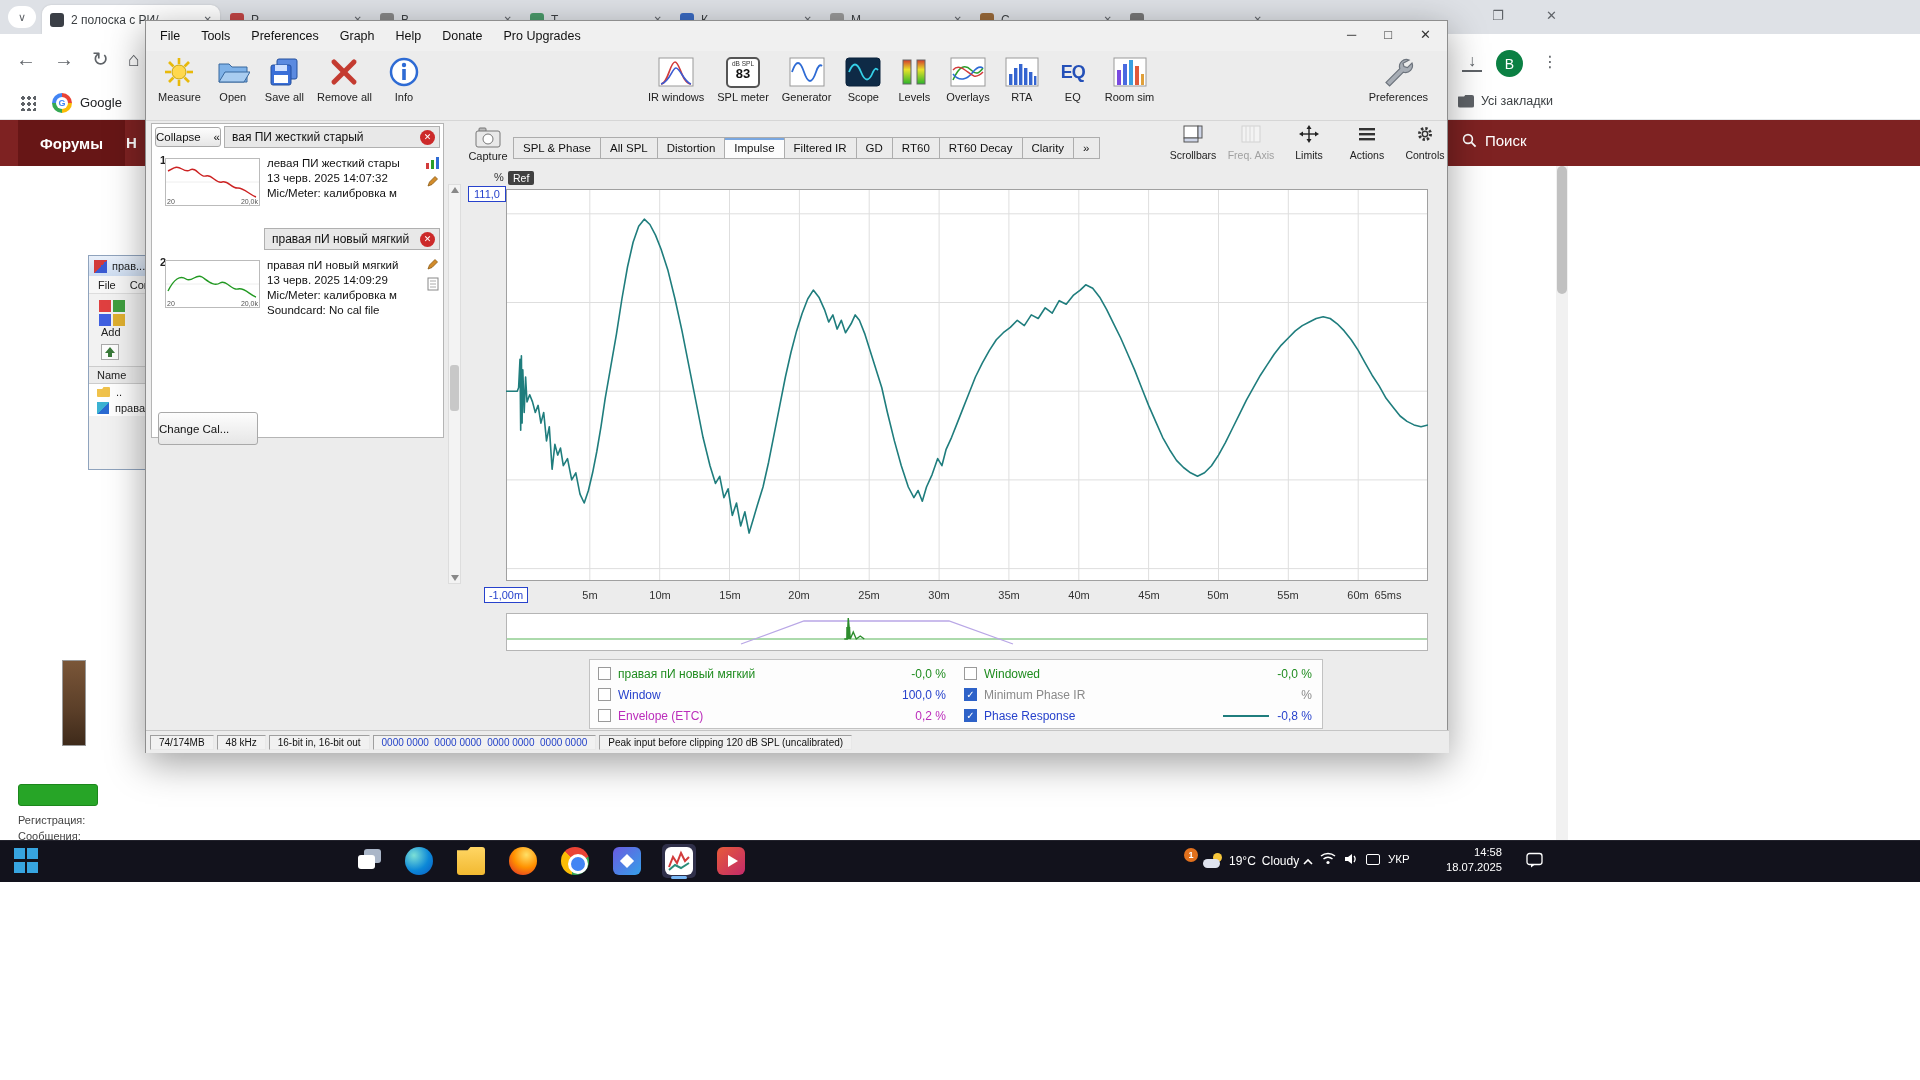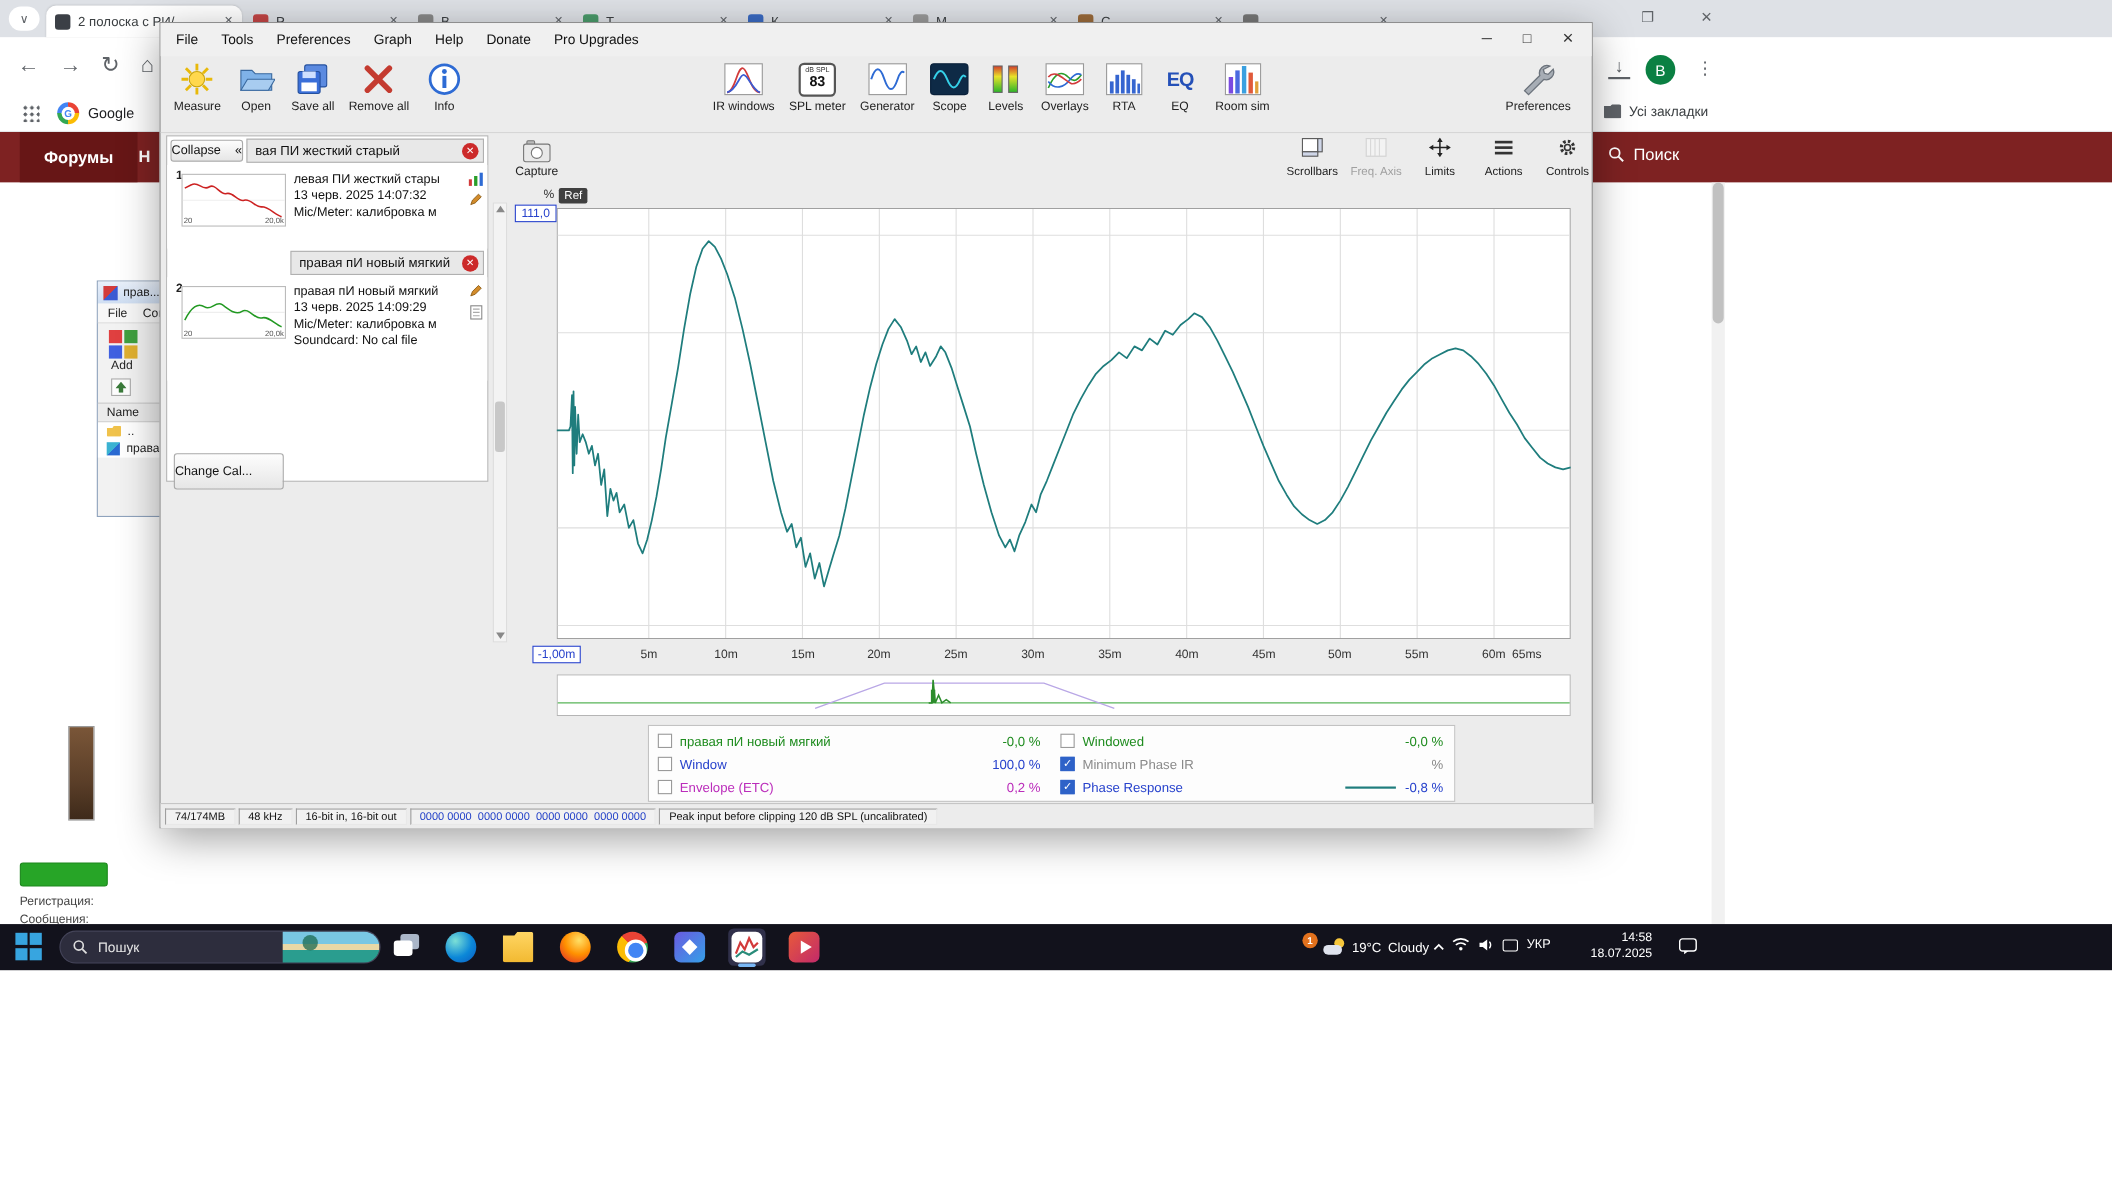--- a/index.html
+++ b/index.html
@@ -553,20 +553,32 @@
     </div>
 
     <div class="capture">
       <svg width="26" height="22">
           <rect x="4" y="1" width="7" height="4" rx="1" fill="#bbb" stroke="#777"></rect>
           <rect x="1" y="4" width="24" height="16" rx="2" fill="#e9e9e9" stroke="#777"></rect>
           <circle cx="13" cy="12" r="5" fill="#fff" stroke="#777"></circle>
         </svg>
       <span class="lab">Capture</span>
     </div>
+    <div class="gtabs" id="gtabs">
+        <div class="gtab">SPL &amp; Phase</div>
+        <div class="gtab">All SPL</div>
+        <div class="gtab">Distortion</div>
+        <div class="gtab sel">Impulse</div>
+        <div class="gtab">Filtered IR</div>
+        <div class="gtab">GD</div>
+        <div class="gtab">RT60</div>
+        <div class="gtab">RT60 Decay</div>
+        <div class="gtab">Clarity</div>
+        <div class="gtab">»</div>
+      </div>
     <div class="gcontrols" id="gcontrols">
         <div class="gctl">
     <span><svg width="20" height="18">
               <rect x="1" y="1" width="14" height="12" fill="#fff" stroke="#555"></rect>
               <rect x="15" y="1" width="4" height="12" fill="#cfd6e8" stroke="#555"></rect>
               <rect x="1" y="13" width="14" height="4" fill="#cfd6e8" stroke="#555"></rect>
             </svg></span>
     <span class="lab">Scrollbars</span>
         </div>
         <div class="gctl disabled">
@@ -725,28 +737,20 @@
       </div>
   </div>
 
   <div class="taskbar"></div>
   <div class="start" style="z-index:11">
       <i></i>
       <i></i>
       <i></i>
       <i></i>
     </div>
-  <div class="tsearch" style="z-index:11">
-    <svg width="14" height="14" viewBox="0 0 15 15" style="margin-left:11px">
-        <circle cx="6" cy="6" r="4.4" fill="none" stroke="#ddd" stroke-width="1.6"></circle>
-        <line x1="9.4" y1="9.4" x2="13.6" y2="13.6" stroke="#ddd" stroke-width="1.8"></line>
-      </svg>
-    <span class="lab">Пошук</span>
-    <span class="tchip"></span>
-  </div>
   <div class="taskview" style="z-index:11">
       <span class="tv1"></span>
       <span class="tv2"></span>
     </div>
   <div class="apps" id="tb-apps" style="z-index:11">
       <div class="app">
     <div class="appico ico-edge"></div>
     </div>
       <div class="app">
     <div class="appico ico-explorer"></div>

